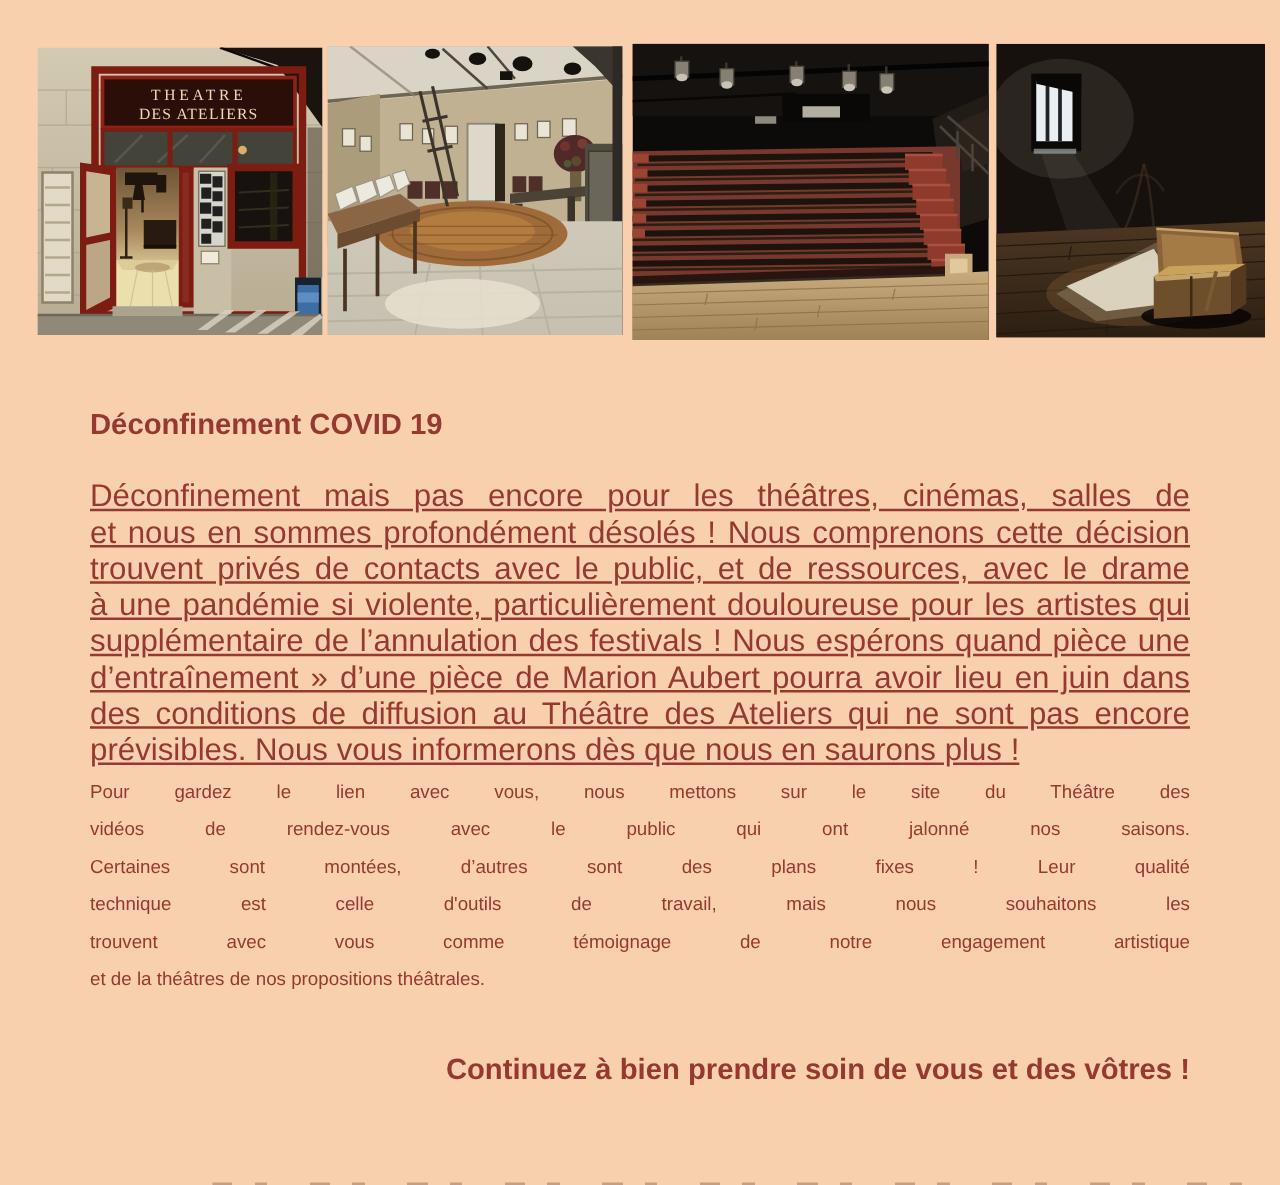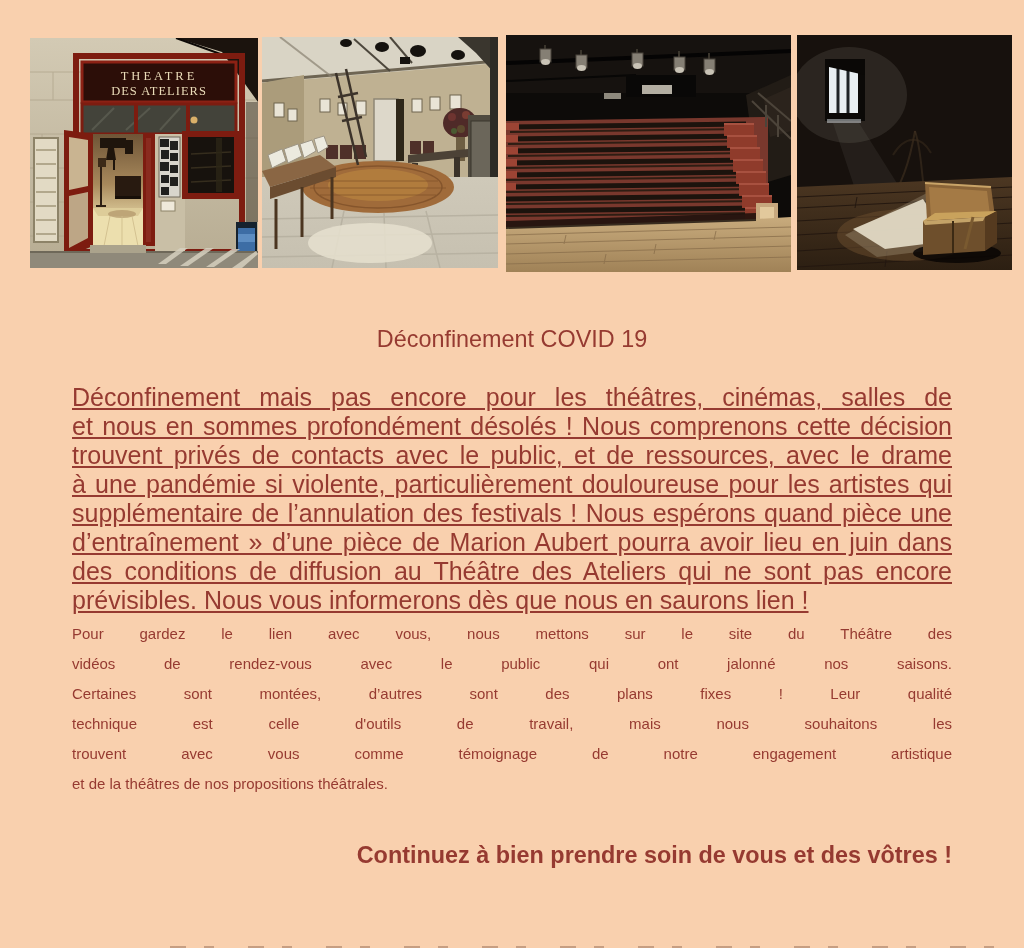--- a/index.html
+++ b/index.html
@@ -12,21 +12,21 @@
   }
   .gallery{position:absolute;left:0;top:0;width:904px;height:276px;}
   .photo{position:absolute;margin:0;padding:0;}
   .photo svg{display:block;width:100%;height:100%;}
   .photo-1{left:30px;top:38px;width:228px;height:230px;}
   .photo-2{left:262px;top:37px;width:236px;height:231px;}
   .photo-3{left:506px;top:35px;width:285px;height:237px;}
   .photo-4{left:797px;top:35px;width:215px;height:235px;}
   .article{position:absolute;left:72px;right:72px;top:318px;}
   .title{
-    font-size:23.4px;line-height:26px;font-weight:normal;text-align:center;
+    font-size:23.4px;line-height:26px;font-weight:bold;
     margin:8px 0 31px 0;
   }
   .para{margin:0;}
   .line{
     text-align:justify;text-align-last:justify;-moz-text-align-last:justify;
     overflow:hidden;
   }
   .line.end{text-align-last:left;-moz-text-align-last:left;}
   .p1t .line{font-size:25px;line-height:29px;height:29px;text-decoration:underline;}
   .p2t{margin-top:4px;}
@@ -437,21 +437,21 @@
     <h1 class="title">Déconfinement COVID 19</h1>
 
     <div class="para p1t">
       <div class="line">Déconfinement mais pas encore pour les théâtres, cinémas, salles de concerts...</div>
       <div class="line">et nous en sommes profondément désolés ! Nous comprenons cette décision face</div>
       <div class="line">trouvent privés de contacts avec le public, et de ressources, avec le drame</div>
       <div class="line">à une pandémie si violente, particulièrement douloureuse pour les artistes qui se</div>
       <div class="line">supplémentaire de l’annulation des festivals ! Nous espérons quand pièce une</div>
       <div class="line">d’entraînement » d’une pièce de Marion Aubert pourra avoir lieu en juin dans</div>
       <div class="line">des conditions de diffusion au Théâtre des Ateliers qui ne sont pas encore</div>
-      <div class="line end">prévisibles. Nous vous informerons dès que nous en saurons lien !</div>
+      <div class="line end">prévisibles. Nous vous informerons dès que nous en saurons plus !</div>
     </div>
 
     <div class="para p2t">
       <div class="line">Pour gardez le lien avec vous, nous mettons sur le site du Théâtre des</div>
       <div class="line">vidéos de rendez-vous avec le public qui ont jalonné nos saisons.</div>
       <div class="line">Certaines sont montées, d’autres sont des plans fixes ! Leur qualité</div>
       <div class="line">technique est celle d'outils de travail, mais nous souhaitons les</div>
       <div class="line">trouvent avec vous comme témoignage de notre engagement artistique</div>
       <div class="line end">et de la théâtres de nos propositions théâtrales.</div>
     </div>

